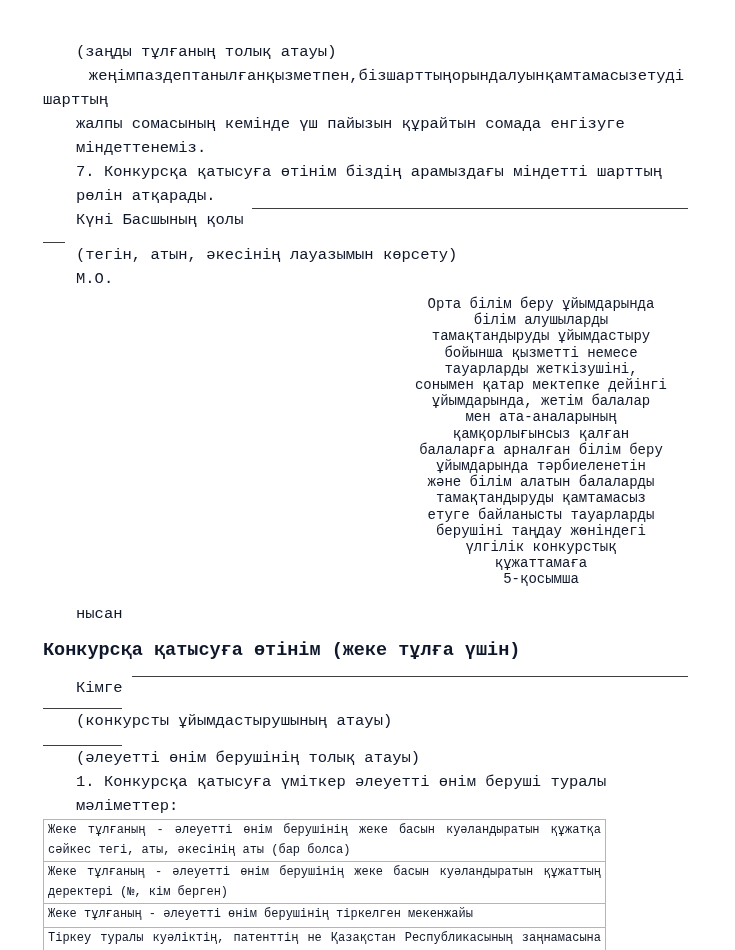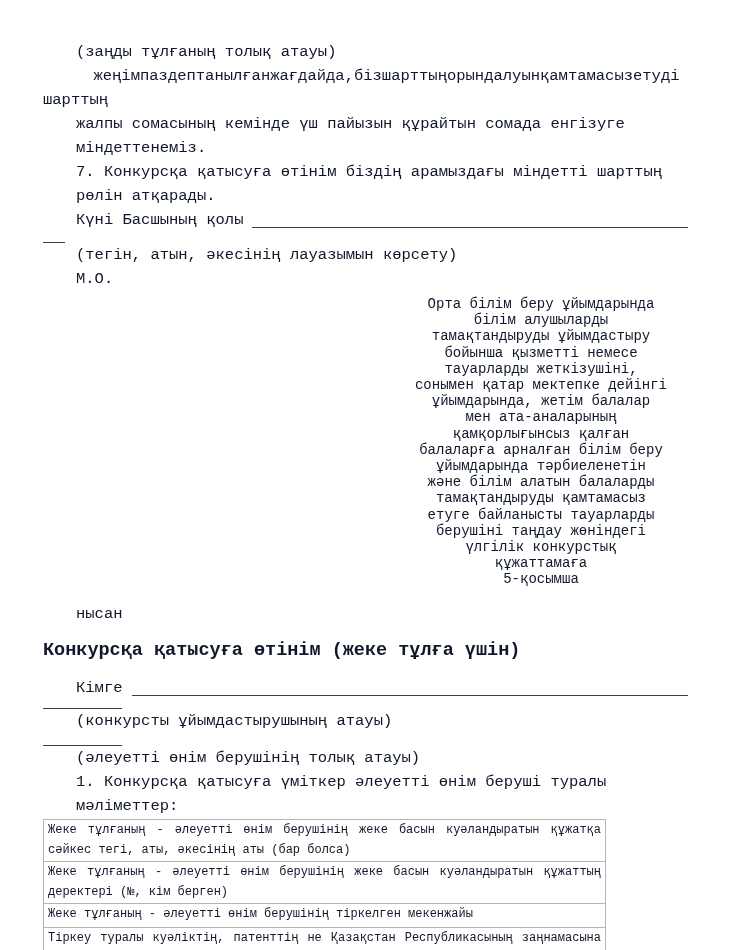--- a/index.html
+++ b/index.html
@@ -20,21 +20,21 @@
 
   
   .justified-line {
     display: flex;
     justify-content: center;
     padding-left: 42px;
     white-space: nowrap;
   }
 
   
-  .write-line { display: flex; align-items: flex-end; }
+  .write-line { display: flex; align-items: flex-start; }
   .write-line .label { white-space: pre; padding-left: 33px; }
   .write-line .fill { flex: 1 1 auto; border-bottom: 1.4px solid #3e3e3e; margin: 0 0 4px 9px; }
   .write-line .fill.tight { margin-left: 2px; }
 
   .short-line { width: 79px; border-bottom: 1.4px solid #3e3e3e; }
   .short-line.first { width: 22px; height: 10px; }
   .short-line.h8  { height: 8px; }
   .short-line.h12 { height: 12px; }
 
   .annex-note {
@@ -74,21 +74,21 @@
 <body>
 
 <div class="page">
 
   <p class="body-line indent">(заңды тұлғаның толық атауы)</p>
 
   <div class="justified-line">
       <span>жеңімпаз</span>
       <span>деп</span>
       <span>танылған</span>
-      <span>жағдайда,</span>
+      <span>қызметпен,</span>
       <span>біз</span>
       <span>шарттың</span>
       <span>орындалуын</span>
       <span>қамтамасыз</span>
       <span>етуді</span>
     </div>
 
   <p class="body-line">шарттың</p>
 
   <p class="body-line indent">жалпы сомасының кемінде үш пайызын құрайтын сомада енгізуге міндеттенеміз.</p>

